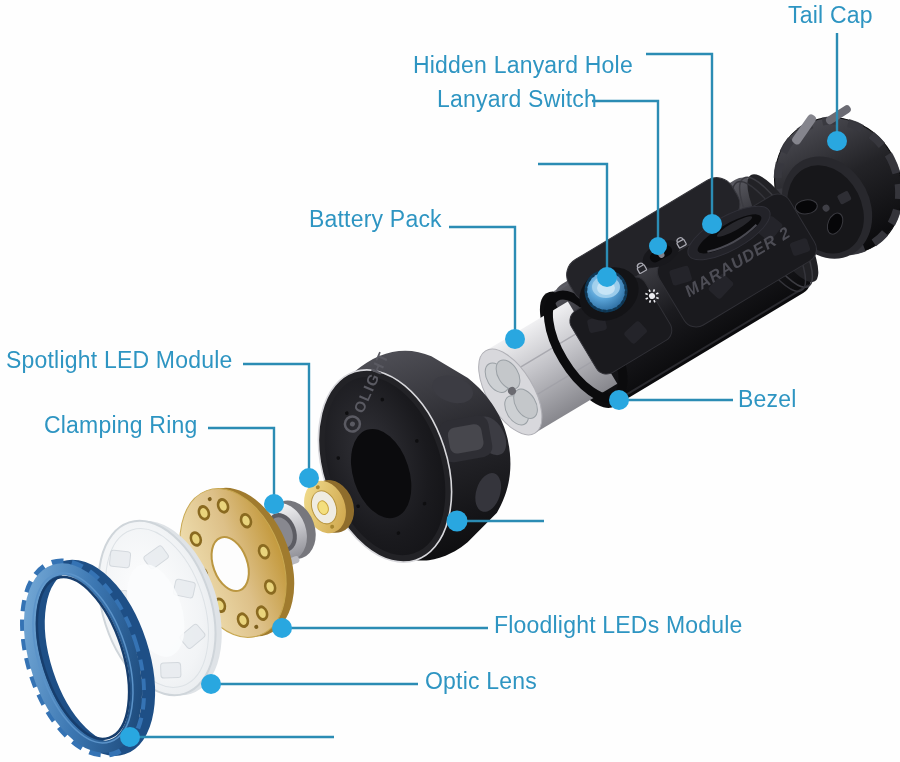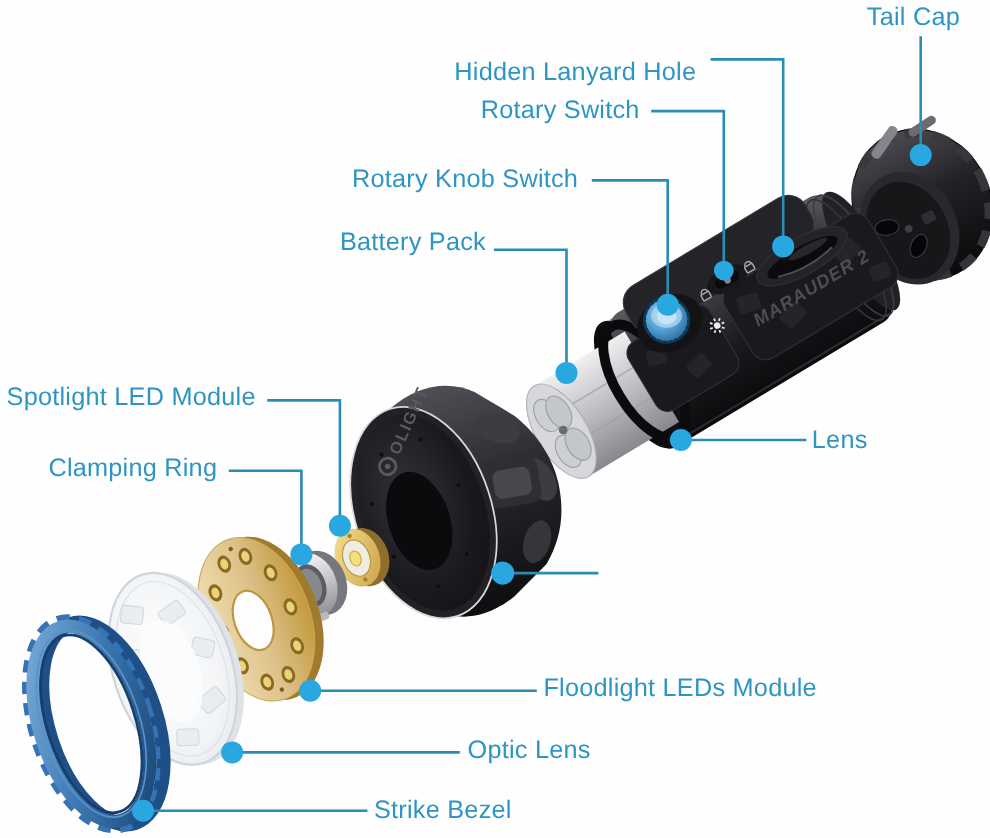--- a/index.html
+++ b/index.html
@@ -316,22 +316,20 @@
     <circle class="dot" cx="274" cy="504" r="10"></circle>
     <circle class="dot" cx="457" cy="521" r="10.5"></circle>
     <circle class="dot" cx="282" cy="628" r="10"></circle>
     <circle class="dot" cx="211" cy="684" r="10"></circle>
     <circle class="dot" cx="130" cy="737" r="10"></circle>
   </g>
 </svg>
 
   <div class="lbl" style="left:788px;top:2px">Tail Cap</div>
   <div class="lbl" style="left:413px;top:52px">Hidden Lanyard Hole</div>
-  <div class="lbl" style="left:437px;top:86px">Rotary Switch</div>
-  <div class="lbl" style="left:320px;top:149px">Rotary Knob Switch</div>
+  <div class="lbl" style="left:437px;top:86px">Lanyard Switch</div>
   <div class="lbl" style="left:309px;top:206px">Battery Pack</div>
   <div class="lbl" style="left:44px;top:412px">Clamping Ring</div>
   <div class="lbl" style="left:6px;top:347px">Spotlight LED Module</div>
-  <div class="lbl" style="left:738px;top:386px">Lens</div>
+  <div class="lbl" style="left:738px;top:386px">Bezel</div>
   <div class="lbl" style="left:494px;top:612px">Floodlight LEDs Module</div>
   <div class="lbl" style="left:425px;top:668px">Optic Lens</div>
-  <div class="lbl" style="left:340px;top:723px">Strike Bezel</div>
 </div>
 
 </body></html>

